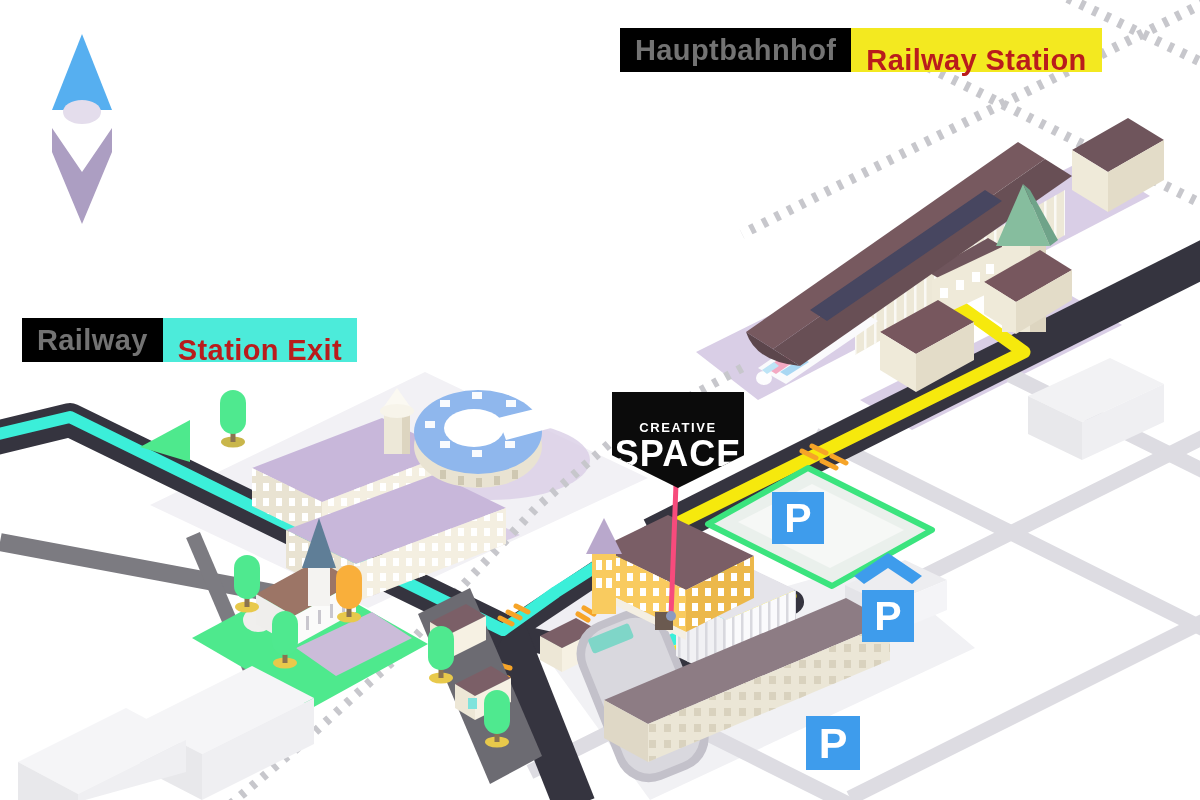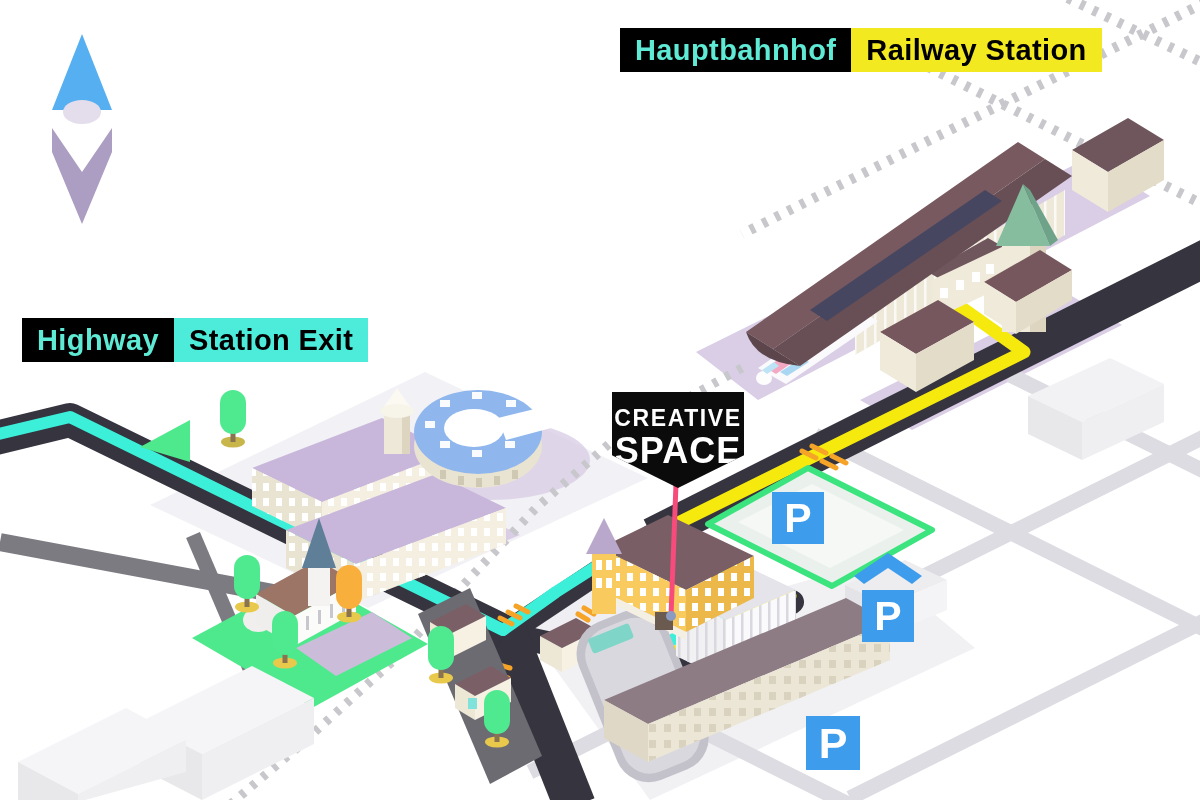--- a/index.html
+++ b/index.html
@@ -1,27 +1,27 @@
 <!DOCTYPE html>
 <html><head>
 <meta charset="utf-8">
 <style>
   html,body{margin:0;padding:0;background:#ffffff}
   .stage{position:relative;width:1200px;height:800px;overflow:hidden;background:#ffffff;font-family:"Liberation Sans",sans-serif}
   .stage > svg{position:absolute;left:0;top:0}
   .biglabel{position:absolute;display:flex;height:44px;line-height:44px;font-weight:700;font-size:29px;letter-spacing:.4px;white-space:nowrap}
-  .biglabel .de{background:#000000;color:#5eead4;padding:0 15px}
-  .biglabel .en{padding:0 15px;color:#000000}
+  .biglabel .de{background:#000000;color:#737373;padding:0 15px}
+  .biglabel .en{padding:10px 15px;color:#b91c1c}
   .label-station{left:620px;top:28px}
   .label-station .en{background:#F3E920}
   .label-highway{left:22px;top:318px}
   .label-highway .en{background:#4CEBDA}
   .venue-tag{position:absolute;left:612px;top:392px;width:132px;height:96px;background:#0B0B0B;
     clip-path:polygon(0 0,100% 0,100% 66%,50% 100%,0 66%);color:#ffffff;text-align:center}
-  .venue-tag .l1{display:block;margin-top:13px;font-size:23px;font-weight:700;letter-spacing:1.6px}
+  .venue-tag .l1{display:block;margin-top:28px;font-size:13px;font-weight:700;letter-spacing:1.6px}
   .venue-tag .l2{display:block;margin-top:-2px;font-size:36px;font-weight:700;letter-spacing:1px}
   .pmark{font-weight:700;font-family:"Liberation Sans",sans-serif}
 </style>
 </head>
 <body>
 
 <div class="stage">
 
 <svg width="1200" height="800" viewBox="0 0 1200 800">
   <defs>
@@ -346,21 +346,21 @@
   <line x1="676" y1="484" x2="671" y2="616" stroke="#F74B7C" stroke-width="5" stroke-linecap="round"></line>
   <circle cx="671" cy="616" r="5" fill="#8C9BC0"></circle>
 </svg>
 
 <div class="biglabel label-station">
   <span class="de">Hauptbahnhof</span>
   <span class="en">Railway Station</span>
 </div>
 
 <div class="biglabel label-highway">
-  <span class="de">Highway</span>
+  <span class="de">Railway</span>
   <span class="en">Station Exit</span>
 </div>
 
 <div class="venue-tag">
   <span class="l1">CREATIVE</span>
   <span class="l2">SPACE</span>
 </div>
 
 </div>
 

